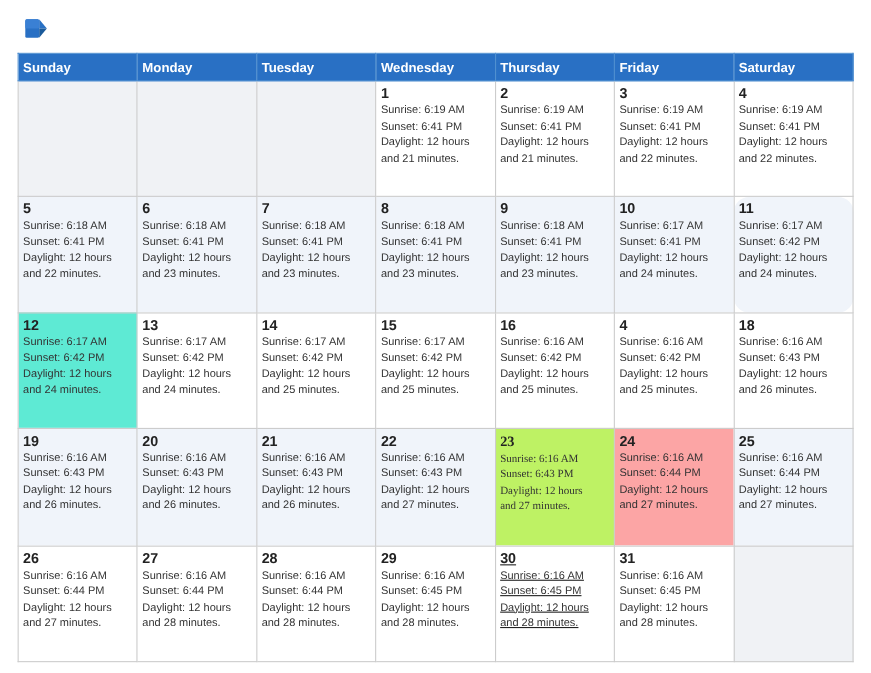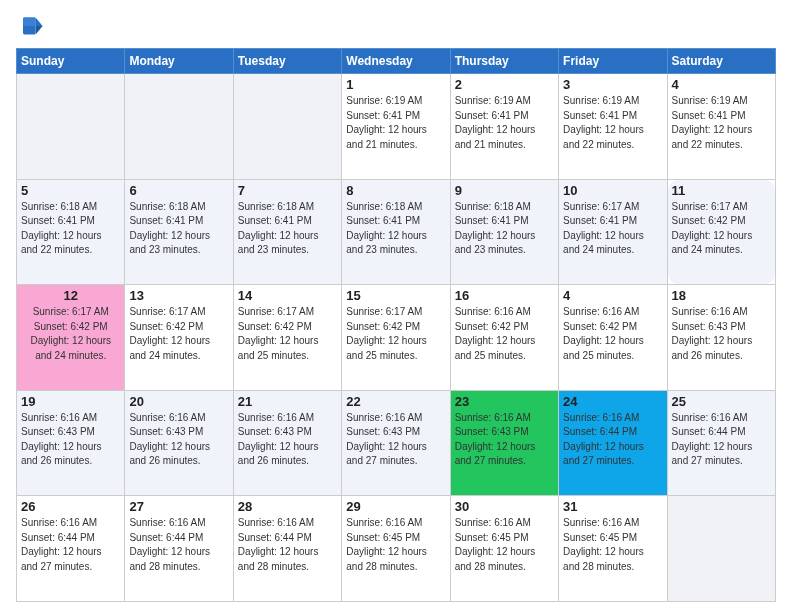--- a/index.html
+++ b/index.html
@@ -212,21 +212,21 @@
           </td>
           <td style="background: rgb(240, 244, 250); border-radius: 14px;">
             <div class="day-number">11</div>
             <div class="day-info" style="white-space: pre-line;">Sunrise: 6:17 AM
 Sunset: 6:42 PM
 Daylight: 12 hours
 and 24 minutes.</div>
           </td>
         </tr>
         <tr>
-          <td style="background: #f9a8d4; text-align: center;">
+          <td style="background: #5eead4;">
             <div class="day-number">12</div>
             <div class="day-info" style="white-space: pre-line;">Sunrise: 6:17 AM
 Sunset: 6:42 PM
 Daylight: 12 hours
 and 24 minutes.</div>
           </td>
           <td style="background: rgb(255, 255, 255);">
             <div class="day-number">13</div>
             <div class="day-info" style="white-space: pre-line;">Sunrise: 6:17 AM
 Sunset: 6:42 PM
@@ -291,28 +291,28 @@
 Daylight: 12 hours
 and 26 minutes.</div>
           </td>
           <td style="background: rgb(240, 244, 250);">
             <div class="day-number">22</div>
             <div class="day-info" style="white-space: pre-line;">Sunrise: 6:16 AM
 Sunset: 6:43 PM
 Daylight: 12 hours
 and 27 minutes.</div>
           </td>
-          <td style="background: #22c55e;">
+          <td style="background: #bef264; font-family: Liberation Serif, serif;">
             <div class="day-number">23</div>
             <div class="day-info" style="white-space: pre-line;">Sunrise: 6:16 AM
 Sunset: 6:43 PM
 Daylight: 12 hours
 and 27 minutes.</div>
           </td>
-          <td style="background: #0ea5e9; margin-top: 45px;">
+          <td style="background: #fca5a5; margin-top: 45px;">
             <div class="day-number">24</div>
             <div class="day-info" style="white-space: pre-line;">Sunrise: 6:16 AM
 Sunset: 6:44 PM
 Daylight: 12 hours
 and 27 minutes.</div>
           </td>
           <td style="background: rgb(240, 244, 250);">
             <div class="day-number">25</div>
             <div class="day-info" style="white-space: pre-line;">Sunrise: 6:16 AM
 Sunset: 6:44 PM
@@ -342,21 +342,21 @@
 Daylight: 12 hours
 and 28 minutes.</div>
           </td>
           <td style="background: rgb(255, 255, 255);">
             <div class="day-number">29</div>
             <div class="day-info" style="white-space: pre-line;">Sunrise: 6:16 AM
 Sunset: 6:45 PM
 Daylight: 12 hours
 and 28 minutes.</div>
           </td>
-          <td style="background: rgb(255, 255, 255);">
+          <td style="background: rgb(255, 255, 255); text-decoration: underline;">
             <div class="day-number">30</div>
             <div class="day-info" style="white-space: pre-line;">Sunrise: 6:16 AM
 Sunset: 6:45 PM
 Daylight: 12 hours
 and 28 minutes.</div>
           </td>
           <td style="background: rgb(255, 255, 255);">
             <div class="day-number">31</div>
             <div class="day-info" style="white-space: pre-line;">Sunrise: 6:16 AM
 Sunset: 6:45 PM

